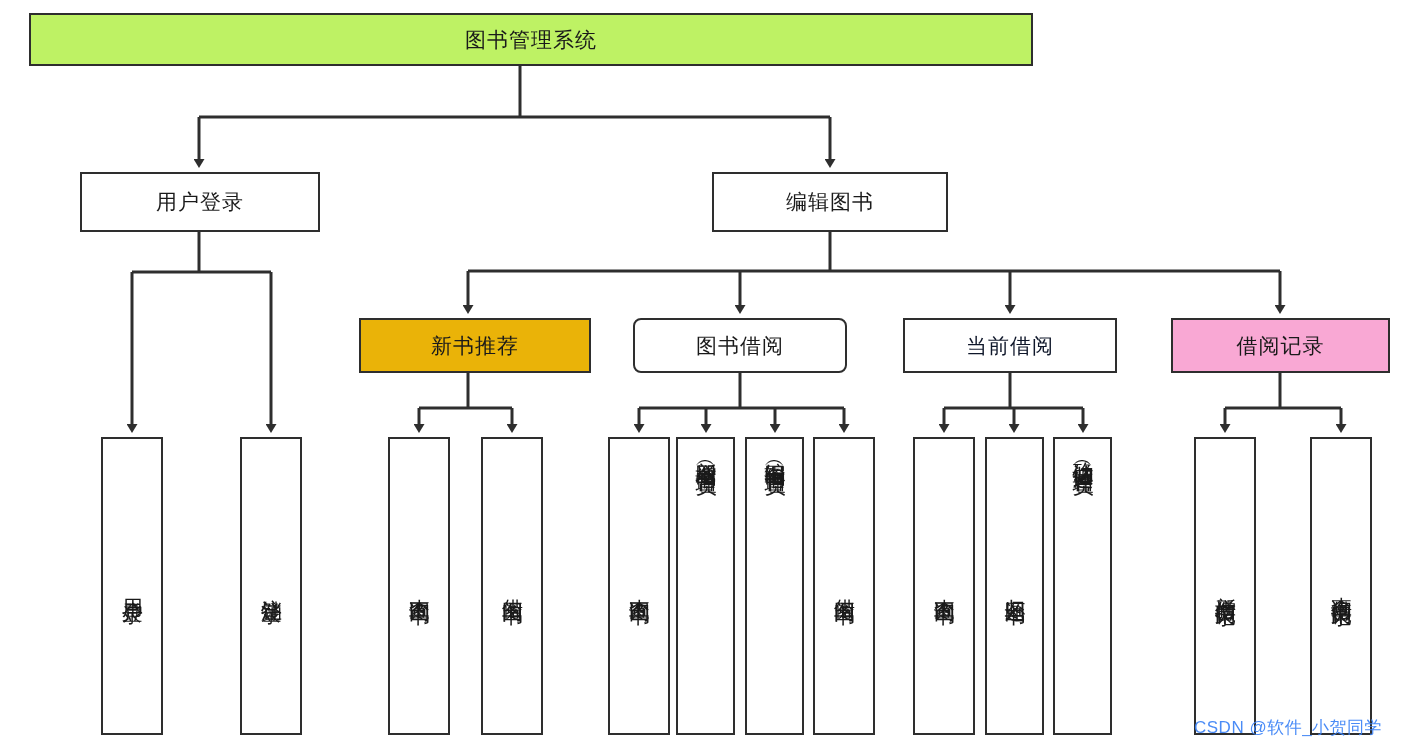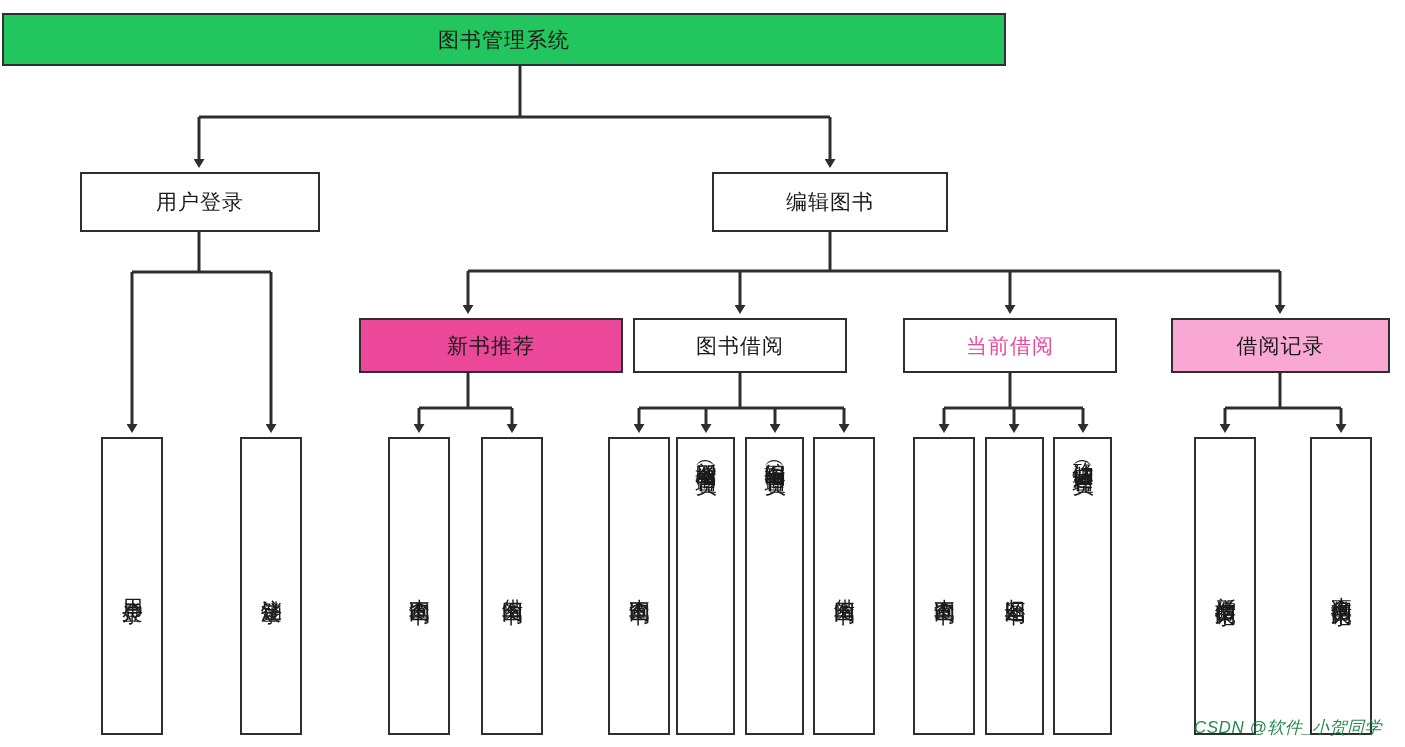--- a/index.html
+++ b/index.html
@@ -114,39 +114,39 @@
       <path d="M1014,408 L1014,425" marker-end="url(#arrow)"></path>
       <path d="M1083,408 L1083,425" marker-end="url(#arrow)"></path>
 
       <path d="M1280,373 L1280,408"></path>
       <path d="M1225,408 L1341,408"></path>
       <path d="M1225,408 L1225,425" marker-end="url(#arrow)"></path>
       <path d="M1341,408 L1341,425" marker-end="url(#arrow)"></path>
     </g>
   </svg>
 
-  <div class="node root horiz" style="left: 2px; top: 13px; width: 1004px; height: 53px; border-color: rgb(46, 46, 46); background: #22c55e; color: rgb(26, 26, 26);">图书管理系统</div>
+  <div class="node root horiz" style="left: 29px; top: 13px; width: 1004px; height: 53px; border-color: rgb(46, 46, 46); background: #bef264; color: rgb(26, 26, 26);">图书管理系统</div>
 
   <div class="node horiz" style="left: 80px; top: 172px; width: 240px; height: 60px; border-color: rgb(46, 46, 46); background: rgb(255, 255, 255); color: rgb(26, 26, 26);">用户登录</div>
   <div class="node horiz" style="left: 712px; top: 172px; width: 236px; height: 60px; border-color: rgb(46, 46, 46); background: rgb(255, 255, 255); color: rgb(26, 26, 26);">编辑图书</div>
 
-  <div class="node horiz" style="left: 359px; top: 318px; width: 264px; height: 55px; border-color: rgb(46, 46, 46); background: #ec4899; color: rgb(26, 26, 26);">新书推荐</div>
-  <div class="node horiz" style="left: 633px; top: 318px; width: 214px; height: 55px; border-color: rgb(46, 46, 46); background: rgb(255, 255, 255); color: rgb(26, 26, 26);">图书借阅</div>
-  <div class="node horiz" style="left: 903px; top: 318px; width: 214px; height: 55px; border-color: rgb(46, 46, 46); background: rgb(255, 255, 255); color: #ec4899;">当前借阅</div>
+  <div class="node horiz" style="left: 359px; top: 318px; width: 232px; height: 55px; border-color: rgb(46, 46, 46); background: #eab308; color: rgb(26, 26, 26);">新书推荐</div>
+  <div class="node horiz" style="left: 633px; top: 318px; width: 214px; height: 55px; border-color: rgb(46, 46, 46); background: rgb(255, 255, 255); color: rgb(26, 26, 26); border-radius: 8px;">图书借阅</div>
+  <div class="node horiz" style="left: 903px; top: 318px; width: 214px; height: 55px; border-color: rgb(46, 46, 46); background: rgb(255, 255, 255); color: #0f172a;">当前借阅</div>
   <div class="node horiz" style="left: 1171px; top: 318px; width: 219px; height: 55px; border-color: rgb(46, 46, 46); background: #f9a8d4; color: rgb(26, 26, 26);">借阅记录</div>
 
   <div class="node vert" style="left: 101px; top: 437px; width: 62px; height: 298px; border-color: rgb(46, 46, 46); background: rgb(255, 255, 255); color: rgb(26, 26, 26);">用户登录</div>
   <div class="node vert" style="left: 240px; top: 437px; width: 62px; height: 298px; border-color: rgb(46, 46, 46); background: rgb(255, 255, 255); color: rgb(26, 26, 26);">注销登录</div>
   <div class="node vert" style="left: 388px; top: 437px; width: 62px; height: 298px; border-color: rgb(46, 46, 46); background: rgb(255, 255, 255); color: rgb(26, 26, 26);">查询图书</div>
   <div class="node vert" style="left: 481px; top: 437px; width: 62px; height: 298px; border-color: rgb(46, 46, 46); background: rgb(255, 255, 255); color: rgb(26, 26, 26);">借阅图书</div>
   <div class="node vert" style="left: 608px; top: 437px; width: 62px; height: 298px; border-color: rgb(46, 46, 46); background: rgb(255, 255, 255); color: rgb(26, 26, 26);">查询图书</div>
   <div class="node vert topalign" style="left: 676px; top: 437px; width: 59px; height: 298px; border-color: rgb(46, 46, 46); background: rgb(255, 255, 255); color: rgb(26, 26, 26);">新增图书（管理员）</div>
   <div class="node vert topalign" style="left: 745px; top: 437px; width: 59px; height: 298px; border-color: rgb(46, 46, 46); background: rgb(255, 255, 255); color: rgb(26, 26, 26);">编辑图书（管理员）</div>
   <div class="node vert" style="left: 813px; top: 437px; width: 62px; height: 298px; border-color: rgb(46, 46, 46); background: rgb(255, 255, 255); color: rgb(26, 26, 26);">借阅图书</div>
   <div class="node vert" style="left: 913px; top: 437px; width: 62px; height: 298px; border-color: rgb(46, 46, 46); background: rgb(255, 255, 255); color: rgb(26, 26, 26);">查询图书</div>
   <div class="node vert" style="left: 985px; top: 437px; width: 59px; height: 298px; border-color: rgb(46, 46, 46); background: rgb(255, 255, 255); color: rgb(26, 26, 26);">归还图书</div>
   <div class="node vert topalign" style="left: 1053px; top: 437px; width: 59px; height: 298px; border-color: rgb(46, 46, 46); background: rgb(255, 255, 255); color: rgb(26, 26, 26);">确认归还（管理员）</div>
   <div class="node vert" style="left: 1194px; top: 437px; width: 62px; height: 298px; border-color: rgb(46, 46, 46); background: rgb(255, 255, 255); color: rgb(26, 26, 26);">新增借阅记录</div>
   <div class="node vert" style="left: 1310px; top: 437px; width: 62px; height: 298px; border-color: rgb(46, 46, 46); background: rgb(255, 255, 255); color: rgb(26, 26, 26);">查询借阅记录</div>
 
-  <div class="watermark" style="left: 1194px; top: 716px; color: #15803d; font-style: italic;">CSDN @软件_小贺同学</div>
+  <div class="watermark" style="left: 1194px; top: 716px; color: #3b82f6;">CSDN @软件_小贺同学</div>
 
 </div>
 
 </body></html>

